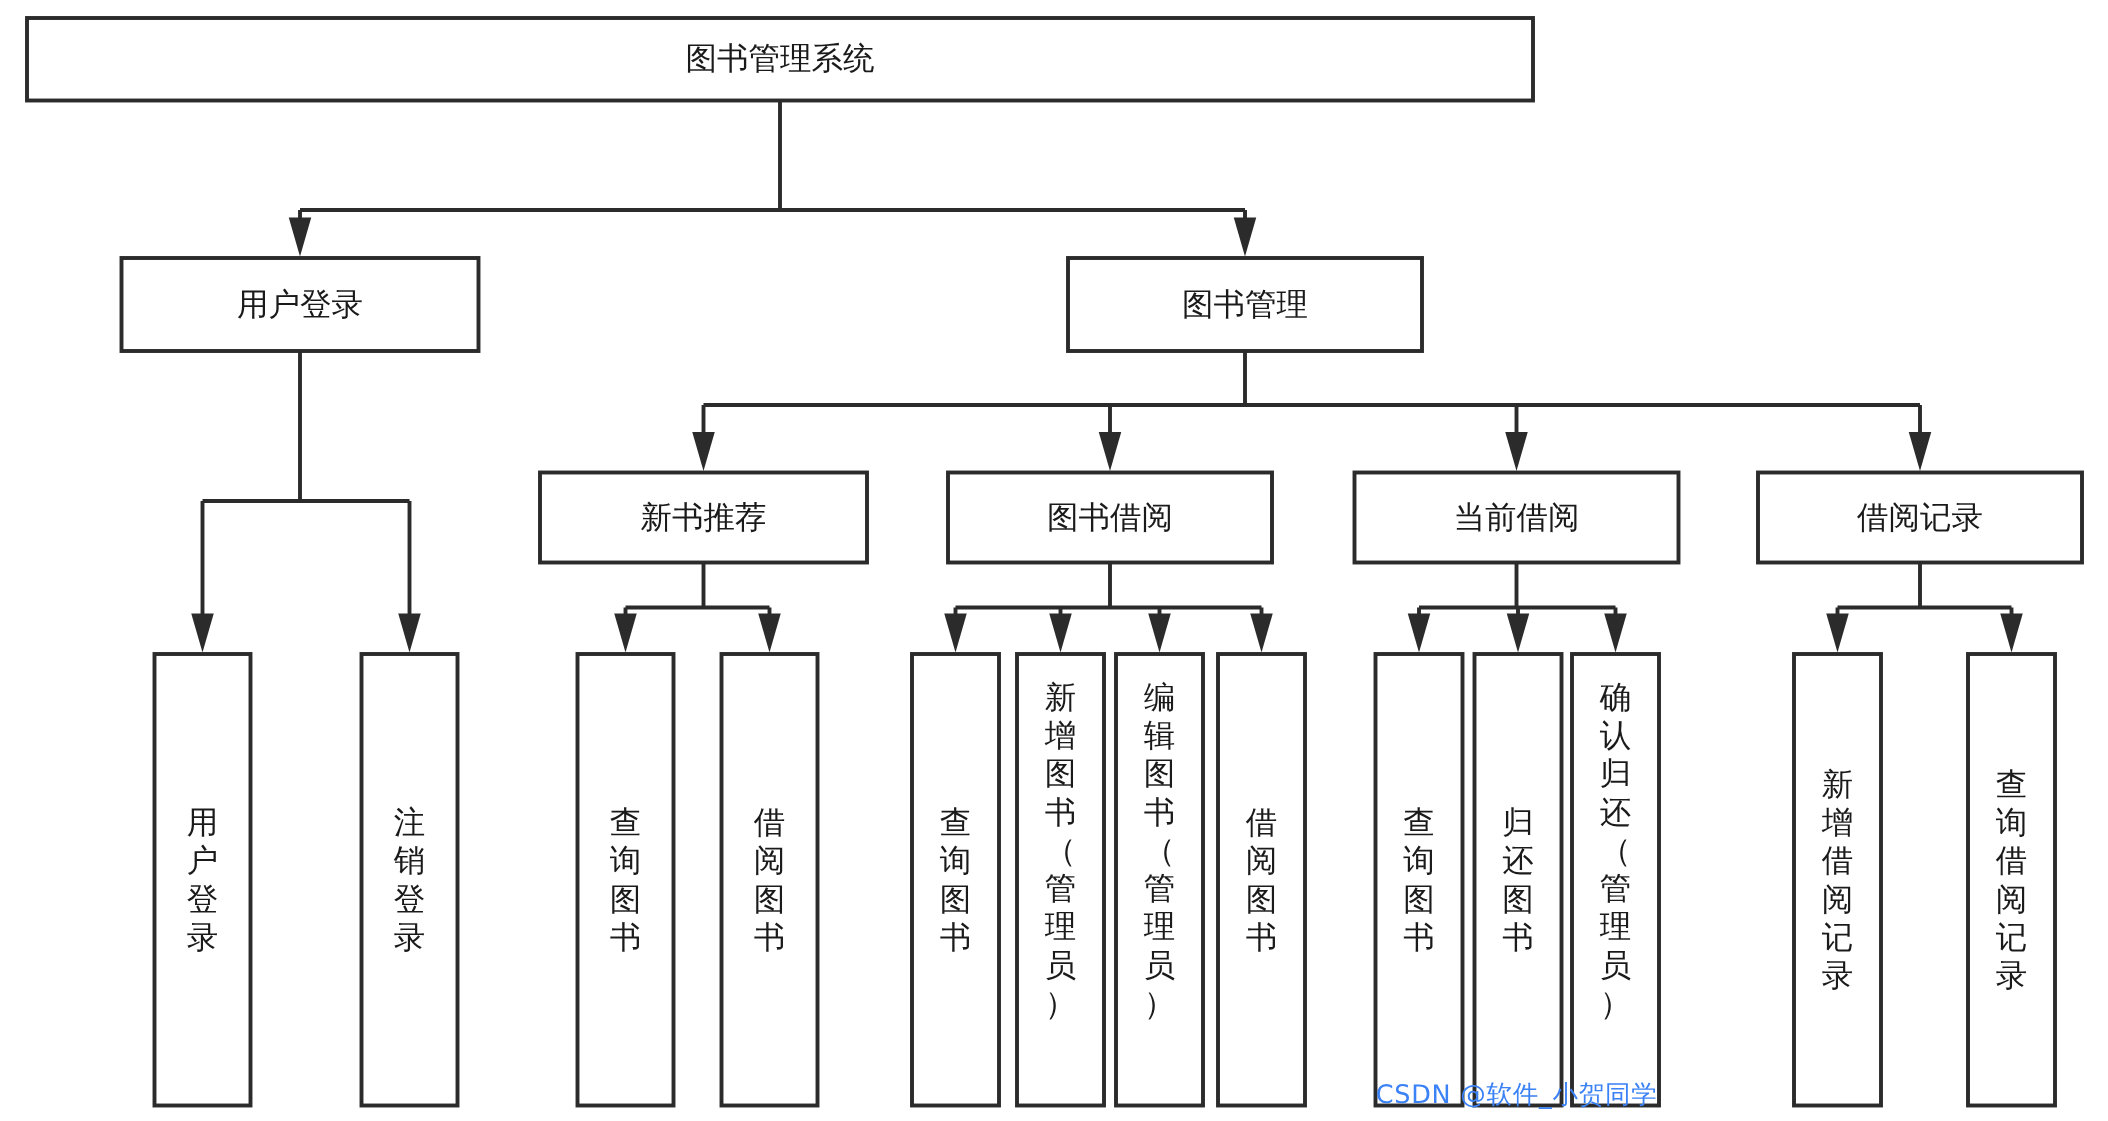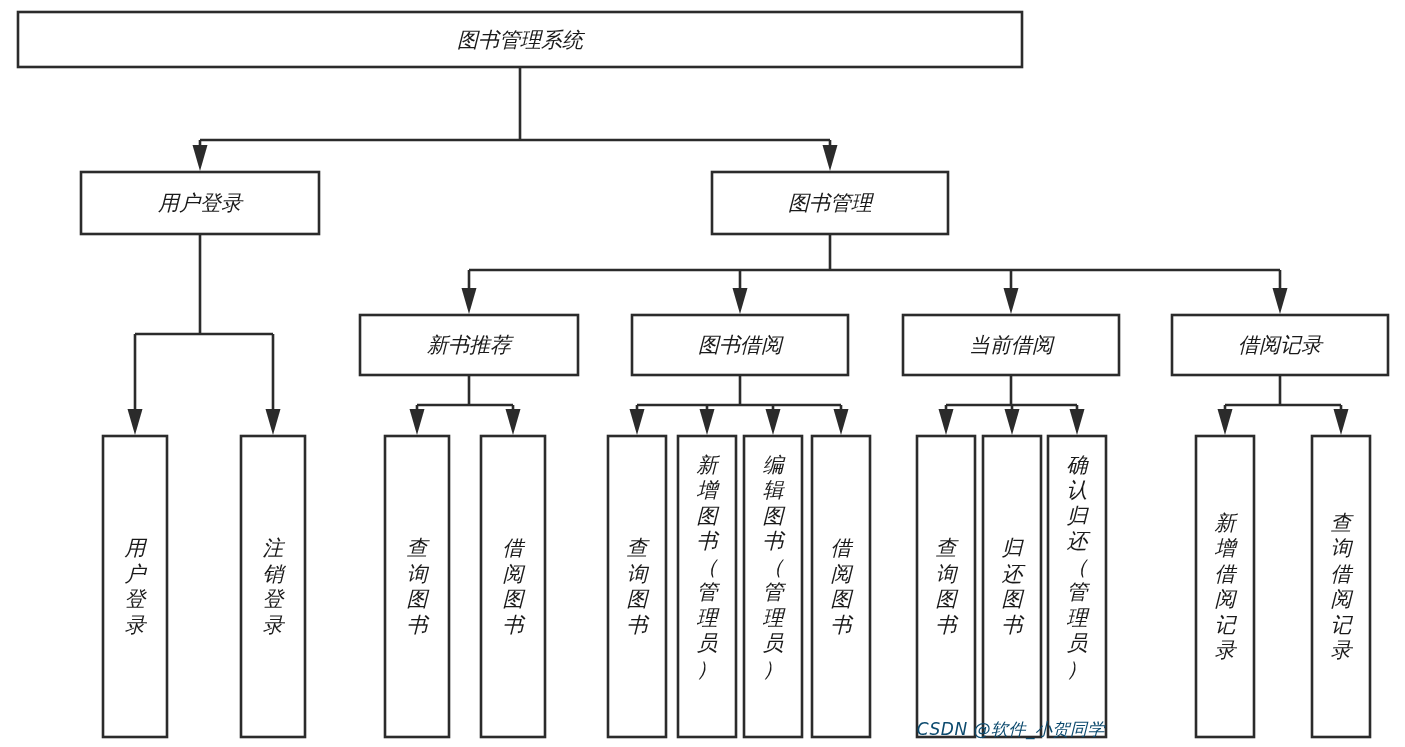--- a/index.html
+++ b/index.html
@@ -11,21 +11,20 @@
     width: 1405px;
     height: 747px;
     font-family: "DejaVu Sans", "Liberation Sans", sans-serif;
     overflow: hidden;
   }
   #diagram-root {
     position: relative;
     width: 1113px;
     height: 747px;
     background: #ffffff;
-    font-style: italic;
   }
   svg.diagram-canvas {
     position: absolute;
     left: 0;
     top: 0;
     width: 1405px;
     height: 747px;
     display: block;
   }
   .node-box {
@@ -56,21 +55,21 @@
     font-size: 21px;
     fill: #1a1a1a;
     text-anchor: middle;
   }
   .watermark {
     position: absolute;
     right: 8px;
     bottom: 6px;
     font-family: "DejaVu Sans", "Liberation Sans", sans-serif;
     font-size: 17px;
-    color: #0c4a6e;
+    color: #3b82f6;
     white-space: nowrap;
     letter-spacing: 0.5px;
     user-select: none;
   }
 </style>
 </head>
 <body>
 
 <div id="diagram-root">
   <svg class="diagram-canvas" viewBox="0 0 1405 747">

